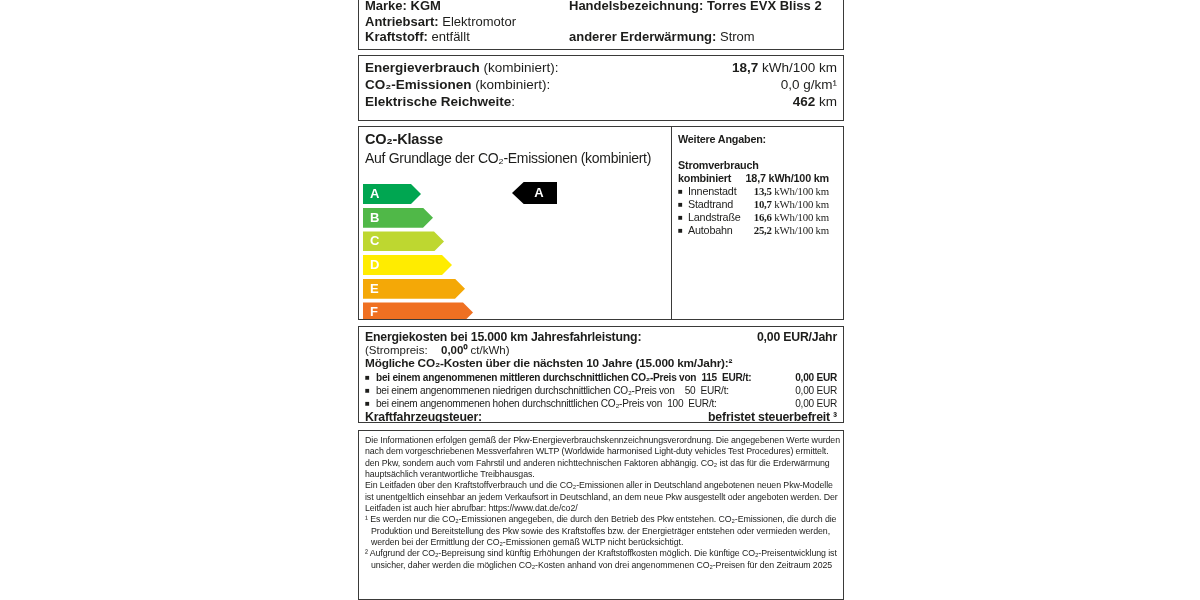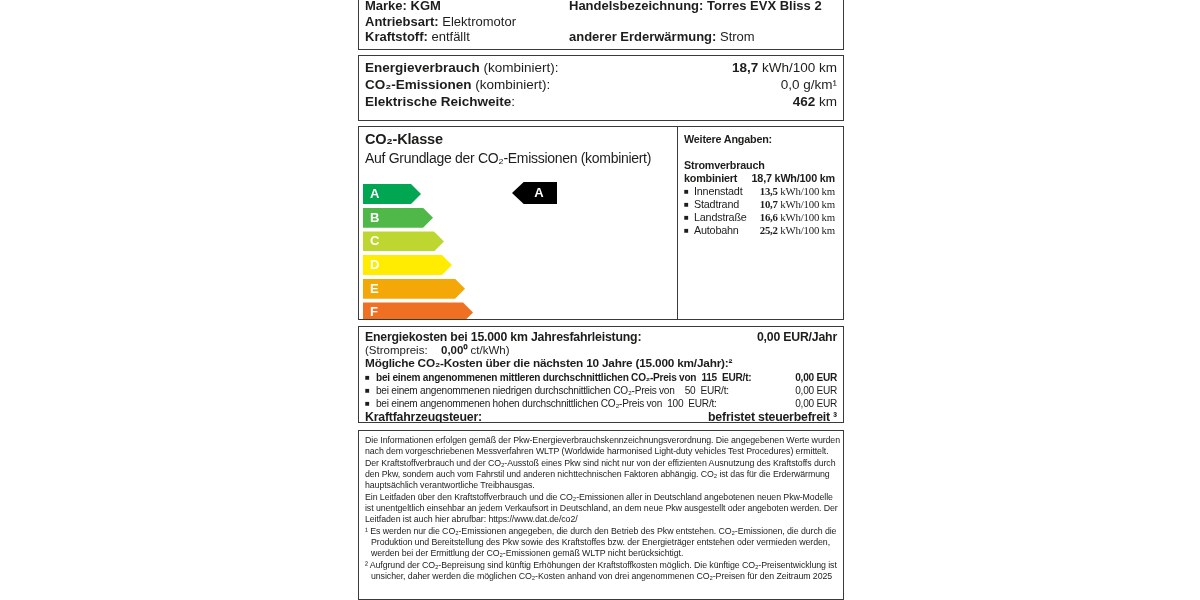--- a/index.html
+++ b/index.html
@@ -22,21 +22,21 @@
 
   
   .box-co2{margin-top:5px;height:194px;position:relative;padding:4px 6px;}
   .co2-title{font-size:14.5px;font-weight:bold;letter-spacing:-0.2px;}
   .co2-subtitle{font-size:14px;margin-top:3px;letter-spacing:-0.3px;}
   .arrows{position:absolute;left:4px;top:57px;}
   .class-arrow{height:20px;margin-bottom:3.7px;color:#fff;font-size:13px;font-weight:bold;line-height:20px;padding-left:7px;box-sizing:border-box;}
   .marker{position:absolute;left:153px;top:55px;width:45px;height:22px;background:#000;color:#fff;
     clip-path:polygon(0 50%,26% 0,100% 0,100% 100%,26% 100%);
     font-size:13px;font-weight:bold;line-height:22px;text-align:center;padding-left:9px;box-sizing:border-box;}
-  .weitere{position:absolute;top:0;right:2px;bottom:0;width:164px;border-left:1.6px solid #3a3a39;padding:6px 6px;box-sizing:border-box;font-size:10.8px;letter-spacing:-0.2px;}
+  .weitere{position:absolute;top:0;right:8px;bottom:0;width:164px;border-left:1.6px solid #3a3a39;padding:6px 6px;box-sizing:border-box;font-size:10.8px;letter-spacing:-0.2px;}
   .w-title{font-weight:bold;}
   .w-strom{font-weight:bold;margin-top:14px;line-height:13px;}
   .w-komb{display:flex;justify-content:space-between;font-weight:bold;line-height:13px;white-space:nowrap;}
   .w-row{display:flex;line-height:13px;white-space:nowrap;}
   .w-bullet{width:10px;font-size:8px;}
   .w-val{margin-left:auto;font-family:Liberation Serif, serif;}
 
   
   .box-costs{margin-top:6px;height:97px;padding:3px 6px;}
   .k-r1,.k-steuer{display:flex;justify-content:space-between;font-size:12.3px;font-weight:bold;line-height:14px;letter-spacing:-0.2px;white-space:nowrap;}
@@ -166,21 +166,20 @@
       </div>
     <div class="k-steuer">
       <span>Kraftfahrzeugsteuer:</span>
       <span>befristet steuerbefreit ³</span>
     </div>
   </section>
 
   <section class="box box-fineprint" id="fineprint">
       <div class="fp-line">Die Informationen erfolgen gemäß der Pkw-Energieverbrauchskennzeichnungsverordnung. Die angegebenen Werte wurden</div>
       <div class="fp-line">nach dem vorgeschriebenen Messverfahren WLTP (Worldwide harmonised Light-duty vehicles Test Procedures) ermittelt.</div>
-      <div class="fp-line">Der Kraftstoffverbrauch und der CO₂-Ausstoß eines Pkw sind nicht nur von der effizienten Ausnutzung des Kraftstoffs durch</div>
       <div class="fp-line">den Pkw, sondern auch vom Fahrstil und anderen nichttechnischen Faktoren abhängig. CO₂ ist das für die Erderwärmung</div>
       <div class="fp-line">hauptsächlich verantwortliche Treibhausgas.</div>
       <div class="fp-line">Ein Leitfaden über den Kraftstoffverbrauch und die CO₂-Emissionen aller in Deutschland angebotenen neuen Pkw-Modelle</div>
       <div class="fp-line">ist unentgeltlich einsehbar an jedem Verkaufsort in Deutschland, an dem neue Pkw ausgestellt oder angeboten werden. Der</div>
       <div class="fp-line">Leitfaden ist auch hier abrufbar:   https://www.dat.de/co2/</div>
       <div class="fp-line">¹ Es werden nur die CO₂-Emissionen angegeben, die durch den Betrieb des Pkw entstehen. CO₂-Emissionen, die durch die</div>
       <div class="fp-line indent">Produktion und Bereitstellung des Pkw sowie des Kraftstoffes bzw. der Energieträger entstehen oder vermieden werden,</div>
       <div class="fp-line indent">werden bei der Ermittlung der CO₂-Emissionen gemäß WLTP nicht berücksichtigt.</div>
       <div class="fp-line">² Aufgrund der CO₂-Bepreisung sind künftig Erhöhungen der Kraftstoffkosten möglich. Die künftige CO₂-Preisentwicklung ist</div>
       <div class="fp-line indent">unsicher, daher werden die möglichen CO₂-Kosten anhand von drei angenommenen CO₂-Preisen für den Zeitraum  2025</div>

